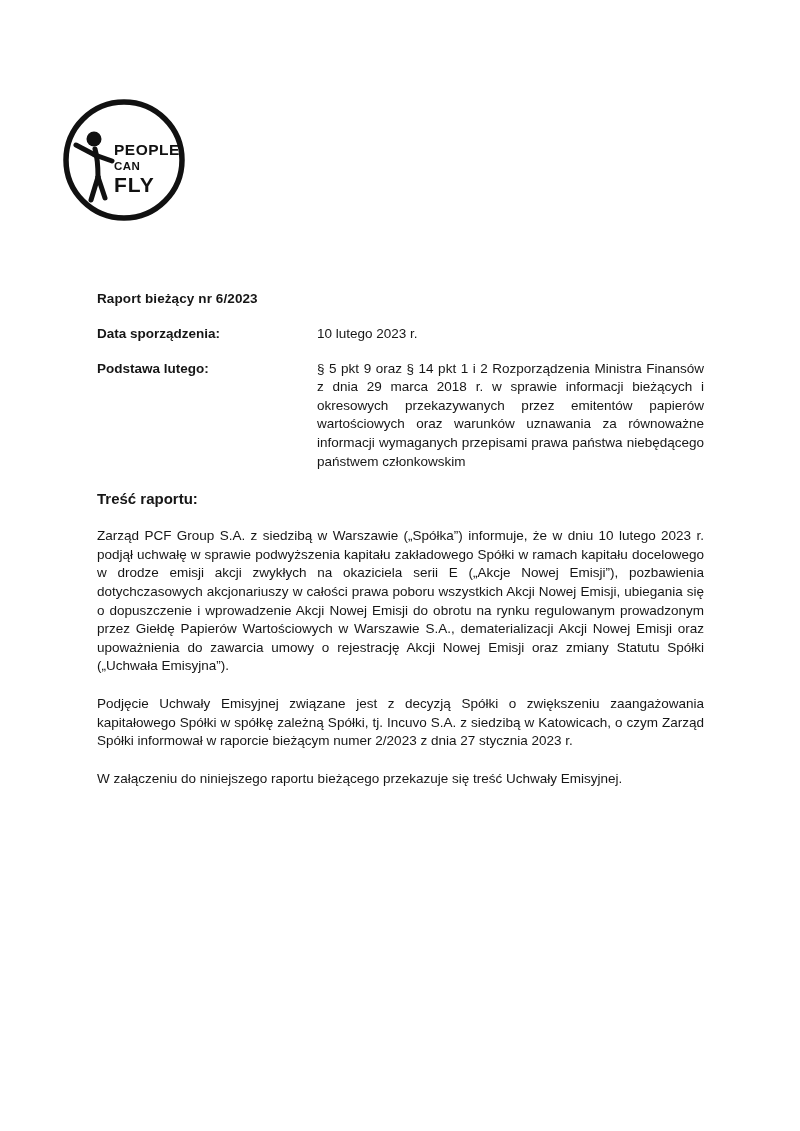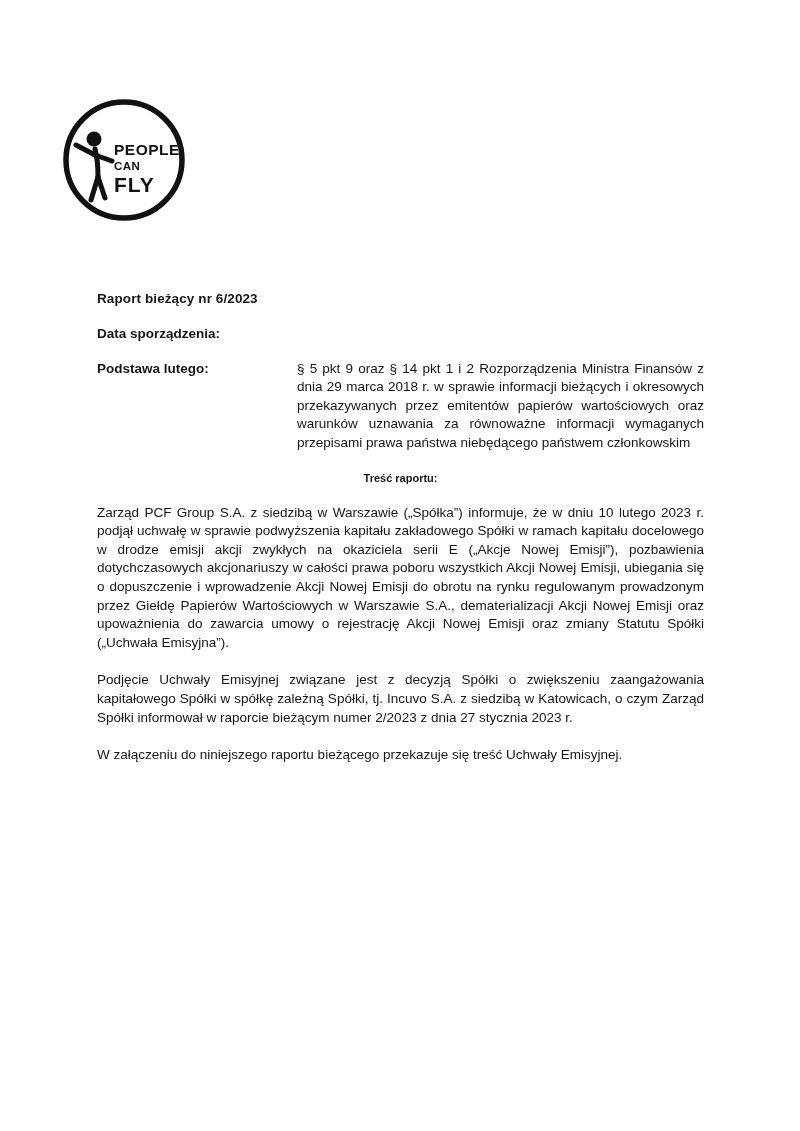--- a/index.html
+++ b/index.html
@@ -34,39 +34,39 @@
   }
   .report-title {
     font-size: 13.5px;
     font-weight: bold;
     letter-spacing: 0.1px;
     margin-bottom: 19px;
   }
   .field-row {
     display: flex;
     margin-bottom: 16px;
+    gap: 20px;
   }
   .field-label {
     flex: 0 0 200px;
     width: 200px;
     font-weight: bold;
     font-size: 13.5px;
     line-height: 18.6px;
   }
   .field-value {
     flex: 1;
     font-size: 13.5px;
     line-height: 18.6px;
     text-align: justify;
   }
   .content-heading {
-    font-size: 11px;
+    font-size: 15px;
     font-weight: bold;
     margin: 19px 0 20px 0;
-    text-align: center;
   }
   p.body-para {
     font-size: 13.5px;
     line-height: 18.6px;
     text-align: justify;
     margin-bottom: 19px;
   }
   p.body-para strong { font-weight: normal; }
 </style>
 </head>
@@ -90,20 +90,21 @@
       <text x="52" y="94" font-size="21" letter-spacing="1">FLY</text>
     </svg>
   </div>
 
   <div class="content">
 
     <div class="report-title">Raport bieżący nr 6/2023</div>
 
     <div class="field-row">
       <div class="field-label">Data sporządzenia:</div>
+      <div class="field-value">10 lutego 2023 r.</div>
     </div>
 
 
     <div class="field-row">
       <div class="field-label">Podstawa lutego:</div>
       <div class="field-value">§ 5 pkt 9 oraz § 14 pkt 1 i 2 Rozporządzenia Ministra Finansów z dnia 29 marca 2018 r. w sprawie informacji bieżących i okresowych przekazywanych przez emitentów papierów wartościowych oraz warunków uznawania za równoważne informacji wymaganych przepisami prawa państwa niebędącego państwem członkowskim</div>
     </div>
 
     <div class="content-heading">Treść raportu:</div>
 

